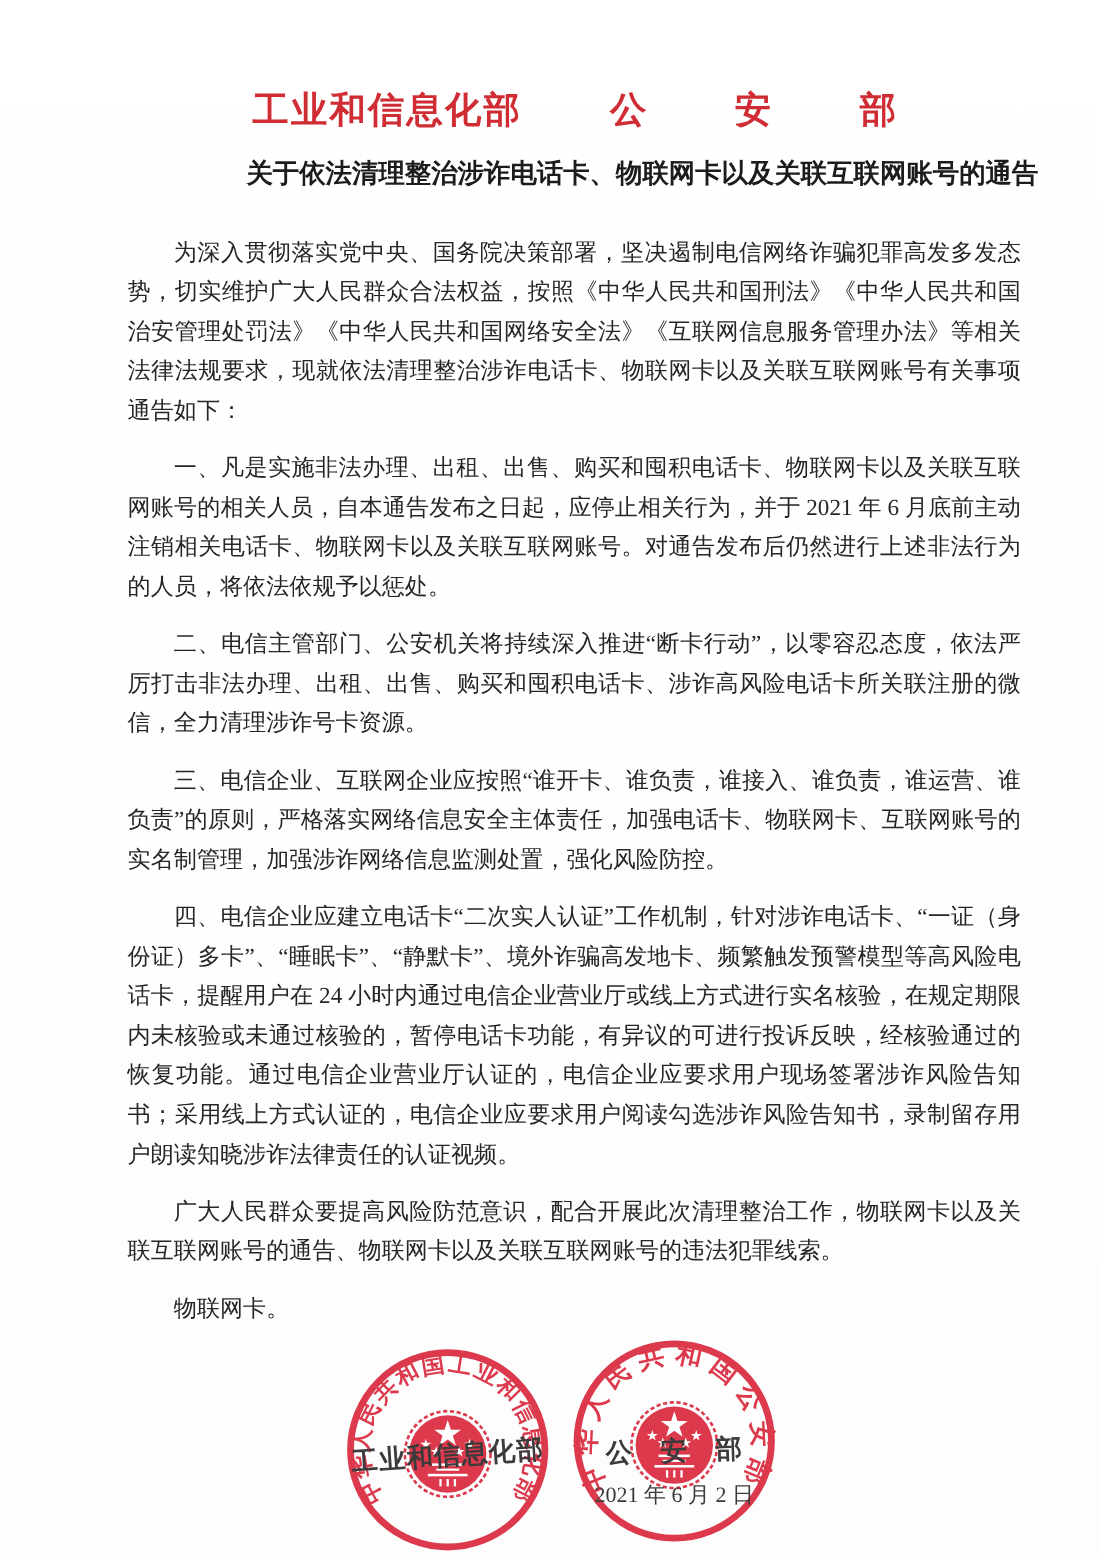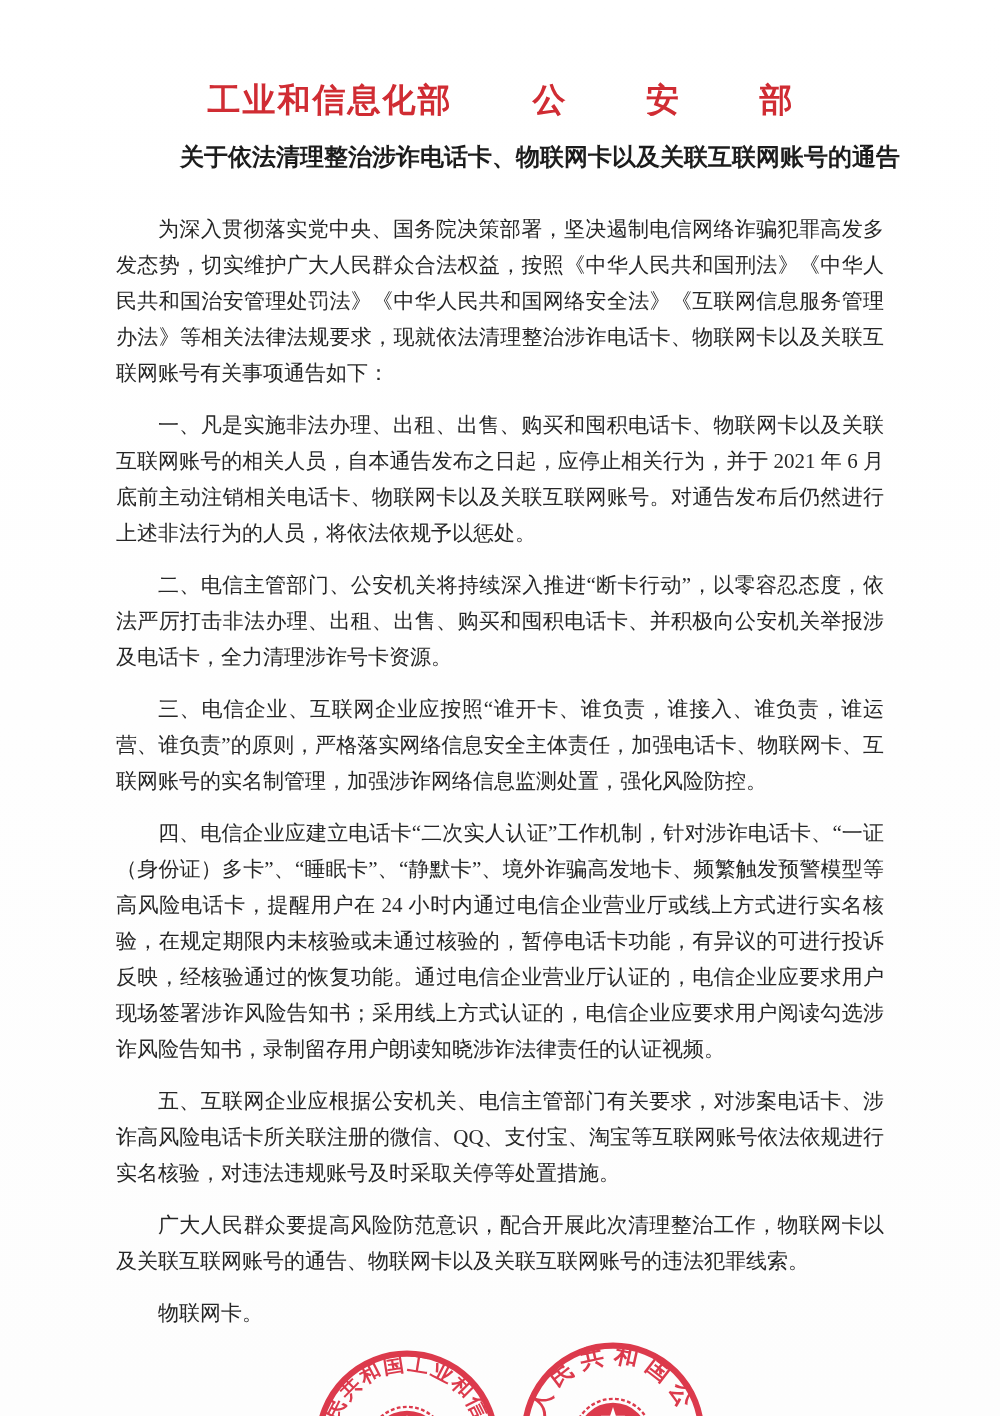--- a/index.html
+++ b/index.html
@@ -9,21 +9,21 @@
     background: #ffffff;
     font-family: "Liberation Serif", "DejaVu Serif", serif;
     color: #262626;
     position: relative;
     overflow: hidden;
   }
   .page {
     box-sizing: border-box;
     width: 1000px;
     height: 1416px;
-    padding: 78px 100px 40px 100px;
+    padding: 78px 56px 40px 100px;
     background: linear-gradient(180deg, #ffffff 0%, #fdfdfd 100%);
   }
 
   
   .ministries {
     display: flex;
     justify-content: center;
     align-items: baseline;
     gap: 80px;
     margin: 0 0 18px 0;
@@ -106,24 +106,23 @@
     <div class="ministries">
       <span class="ministry">工业和信息化部</span>
       <span class="ministry spaced">公　安　部</span>
     </div>
     <h1 class="doc-title">关于依法清理整治涉诈电话卡、物联网卡以及关联互联网账号的通告</h1>
   </header>
 
   <main class="doc-body">
     <p>为深入贯彻落实党中央、国务院决策部署，坚决遏制电信网络诈骗犯罪高发多发态势，切实维护广大人民群众合法权益，按照《中华人民共和国刑法》《中华人民共和国治安管理处罚法》《中华人民共和国网络安全法》《互联网信息服务管理办法》等相关法律法规要求，现就依法清理整治涉诈电话卡、物联网卡以及关联互联网账号有关事项通告如下：</p>
     <p>一、凡是实施非法办理、出租、出售、购买和囤积电话卡、物联网卡以及关联互联网账号的相关人员，自本通告发布之日起，应停止相关行为，并于 2021 年 6 月底前主动注销相关电话卡、物联网卡以及关联互联网账号。对通告发布后仍然进行上述非法行为的人员，将依法依规予以惩处。</p>
-    <p>二、电信主管部门、公安机关将持续深入推进“断卡行动”，以零容忍态度，依法严厉打击非法办理、出租、出售、购买和囤积电话卡、并积极向公安机关举报涉及电话卡，全力清理涉诈号卡资源。</p>
+    <p>二、电信主管部门、公安机关将持续深入推进“断卡行动”，以零容忍态度，依法严厉打击非法办理、出租、出售、购买和囤积电话卡、涉诈高风险电话卡所关联注册的微信，全力清理涉诈号卡资源。</p>
     <p>三、电信企业、互联网企业应按照“谁开卡、谁负责，谁接入、谁负责，谁运营、谁负责”的原则，严格落实网络信息安全主体责任，加强电话卡、物联网卡、互联网账号的实名制管理，加强涉诈网络信息监测处置，强化风险防控。</p>
     <p>四、电信企业应建立电话卡“二次实人认证”工作机制，针对涉诈电话卡、“一证（身份证）多卡”、“睡眠卡”、“静默卡”、境外诈骗高发地卡、频繁触发预警模型等高风险电话卡，提醒用户在 24 小时内通过电信企业营业厅或线上方式进行实名核验，在规定期限内未核验或未通过核验的，暂停电话卡功能，有异议的可进行投诉反映，经核验通过的恢复功能。通过电信企业营业厅认证的，电信企业应要求用户现场签署涉诈风险告知书；采用线上方式认证的，电信企业应要求用户阅读勾选涉诈风险告知书，录制留存用户朗读知晓涉诈法律责任的认证视频。</p>
-    <p>五、互联网企业应根据公安机关、电信主管部门有关要求，对涉案电话卡、涉诈高风险电话卡所关联注册的微信、QQ、支付宝、淘宝等互联网账号依法依规进行实名核验，对违法违规账号及时采取关停等处置措施。</p>
     <p>广大人民群众要提高风险防范意识，配合开展此次清理整治工作，物联网卡以及关联互联网账号的通告、物联网卡以及关联互联网账号的违法犯罪线索。</p>
     <p>物联网卡。</p>
   </main>
 
   <footer class="seal-area">
 
     <div class="seal seal-left">
       <svg viewBox="0 0 200 200" aria-hidden="true">
         <defs>
           <path id="ringPathA" d="M 40,148 A 76,76 0 1 1 160,148" fill="none"></path>

